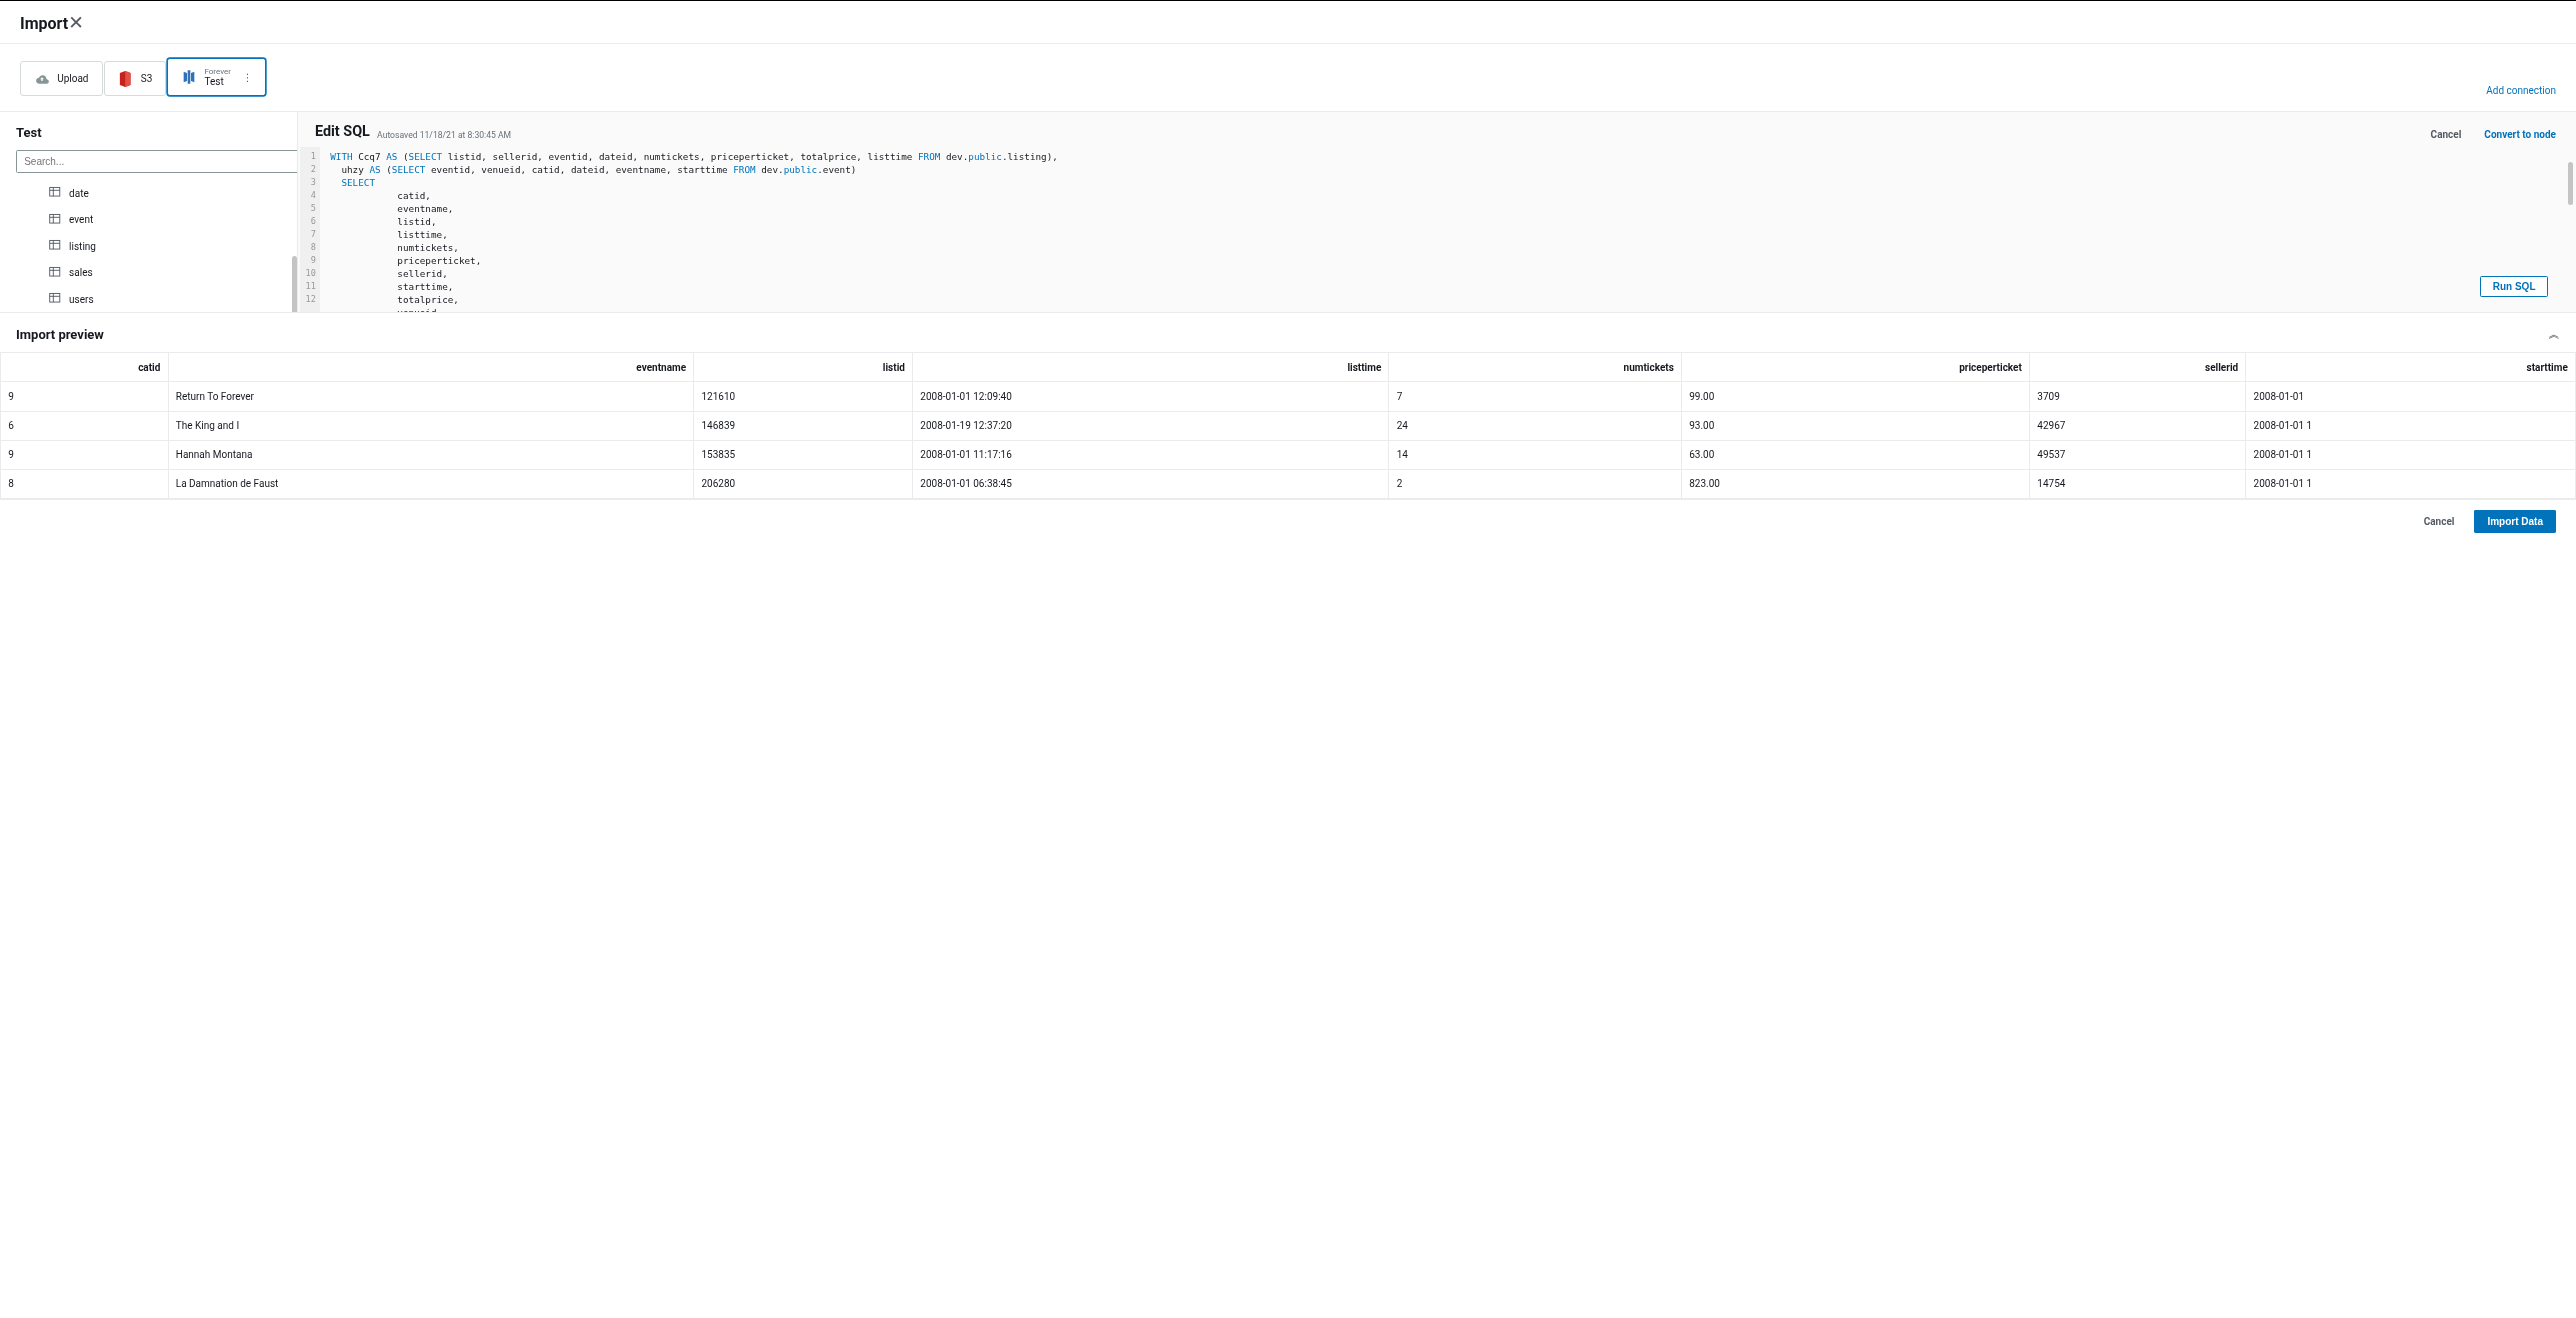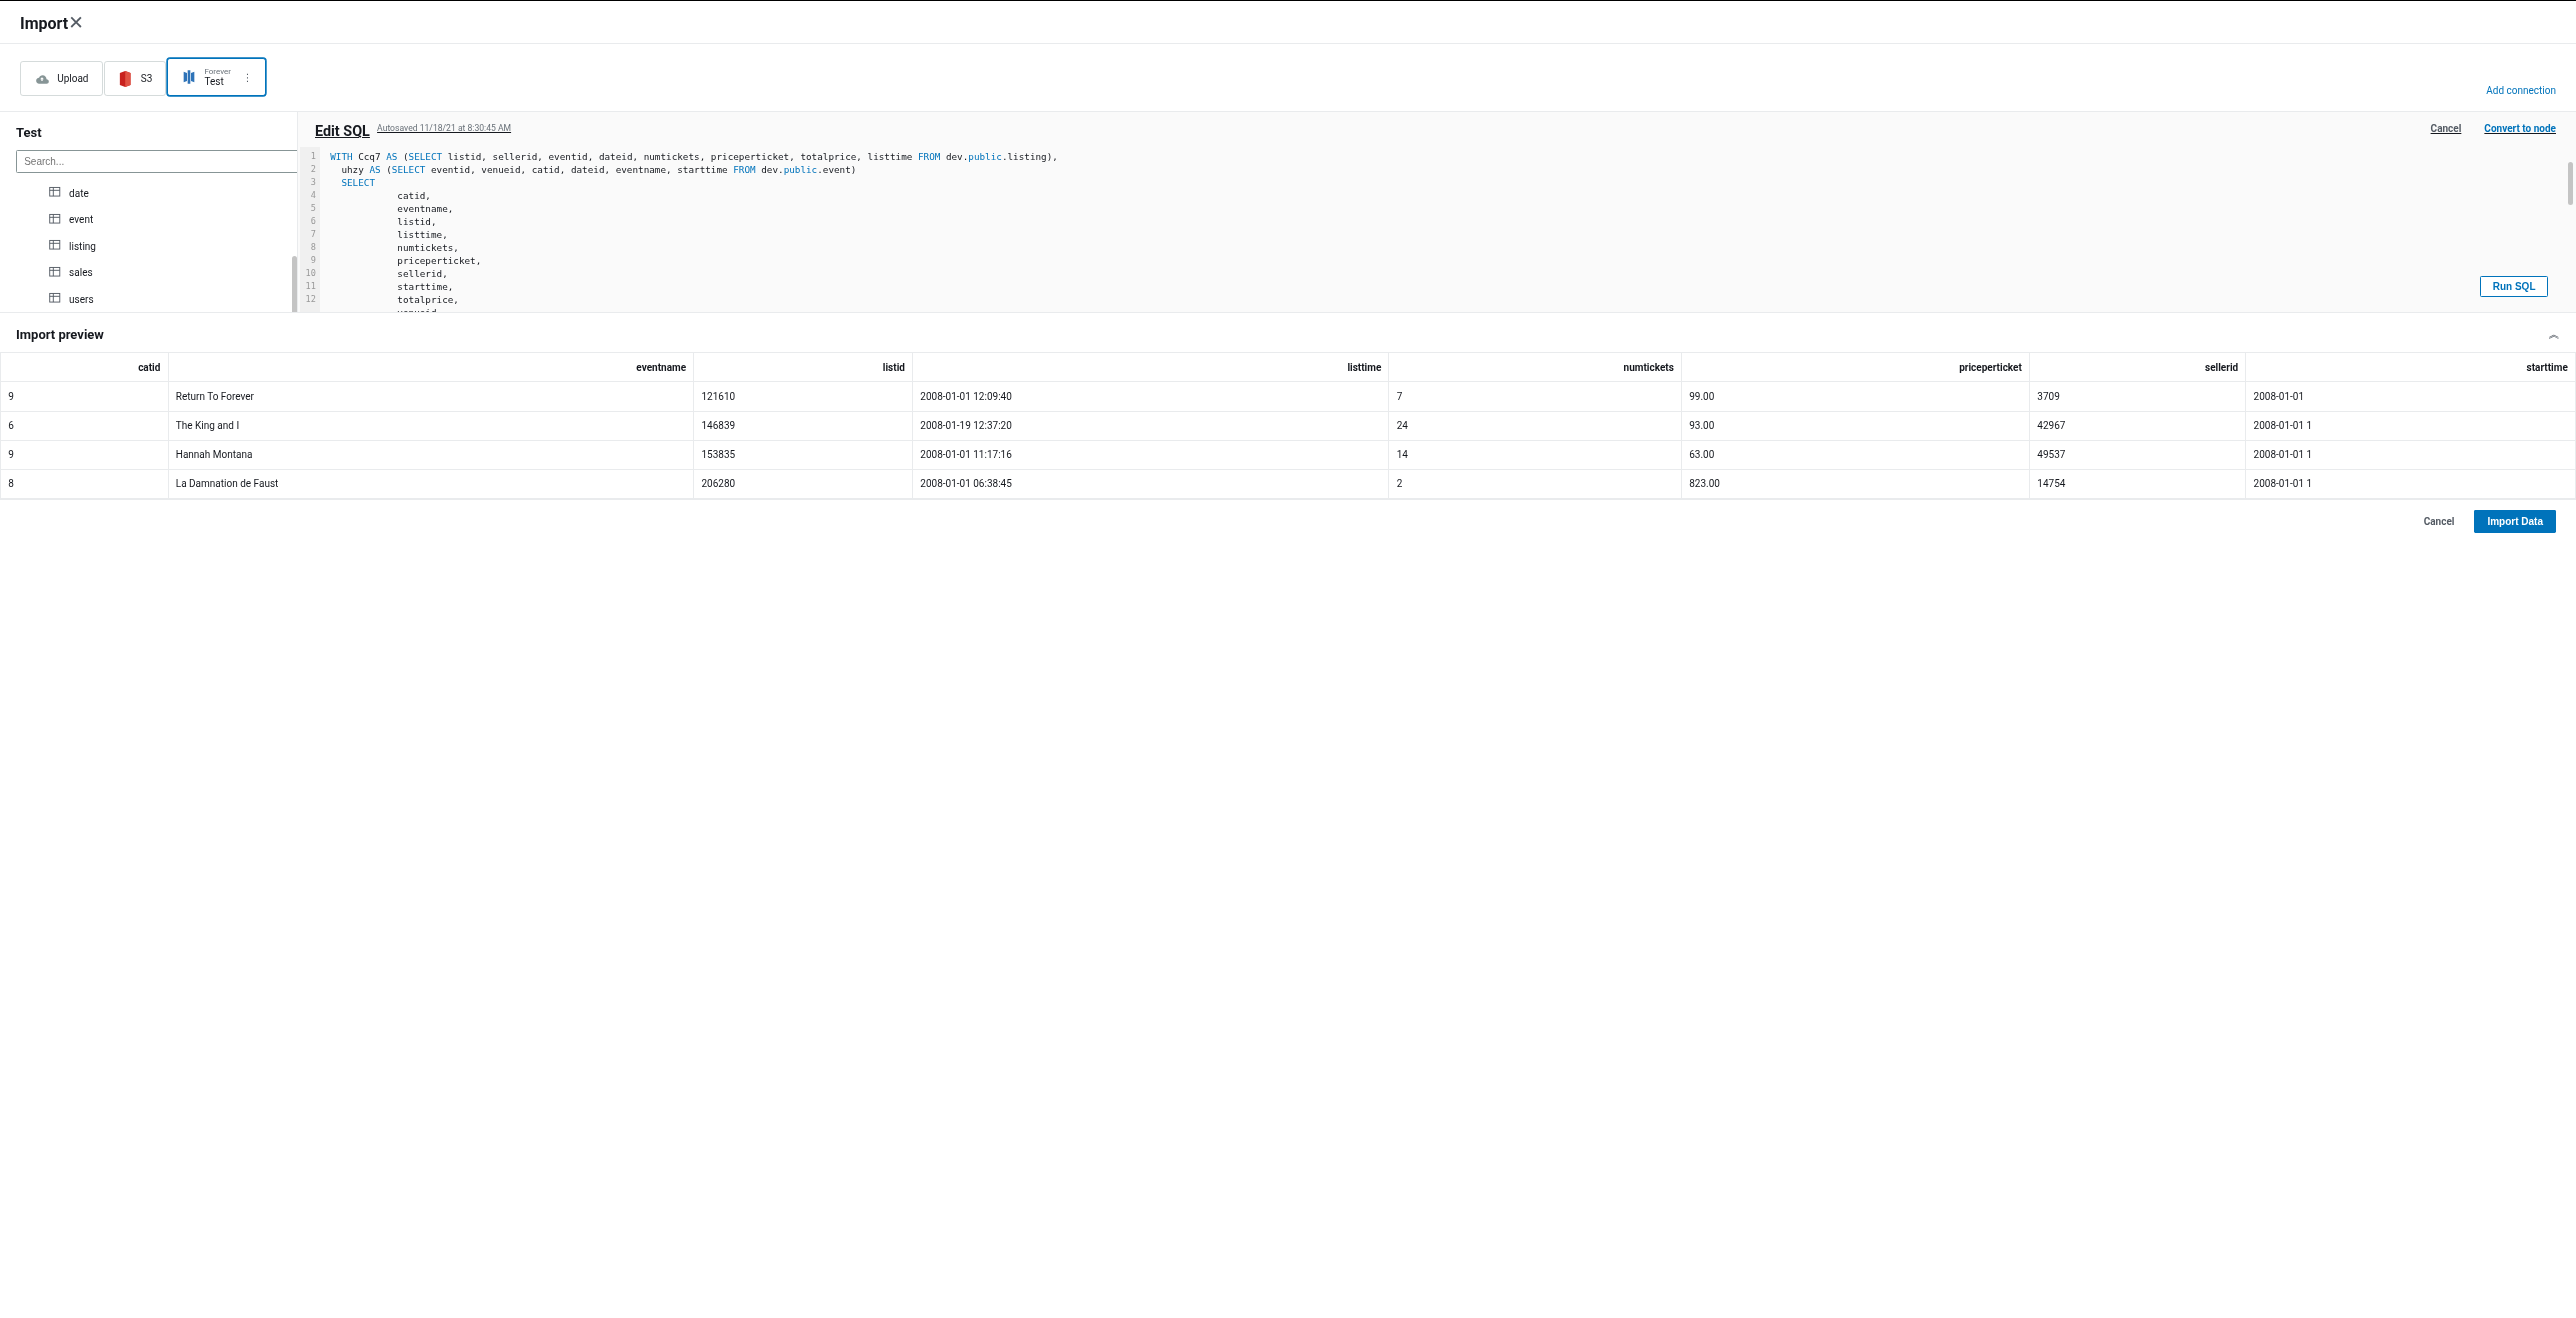--- a/index.html
+++ b/index.html
@@ -129,23 +129,22 @@
 }
 .editor {
   flex: 1;
   background: #fafafa;
   display: flex;
   flex-direction: column;
   position: relative;
 }
 .editor-head {
   display: flex;
-  align-items: flex-start;
+  align-items: flex-end;
   padding: 11.5px 20px 7.2px 17px;
-  text-decoration: underline;
 }
 .editor-head h3 {
   font-size: 14.4px;
   font-weight: 700;
   margin-right: 7.2px;
 }
 .autosave {
   font-size: 8.6px;
   color: #687078;
 }

